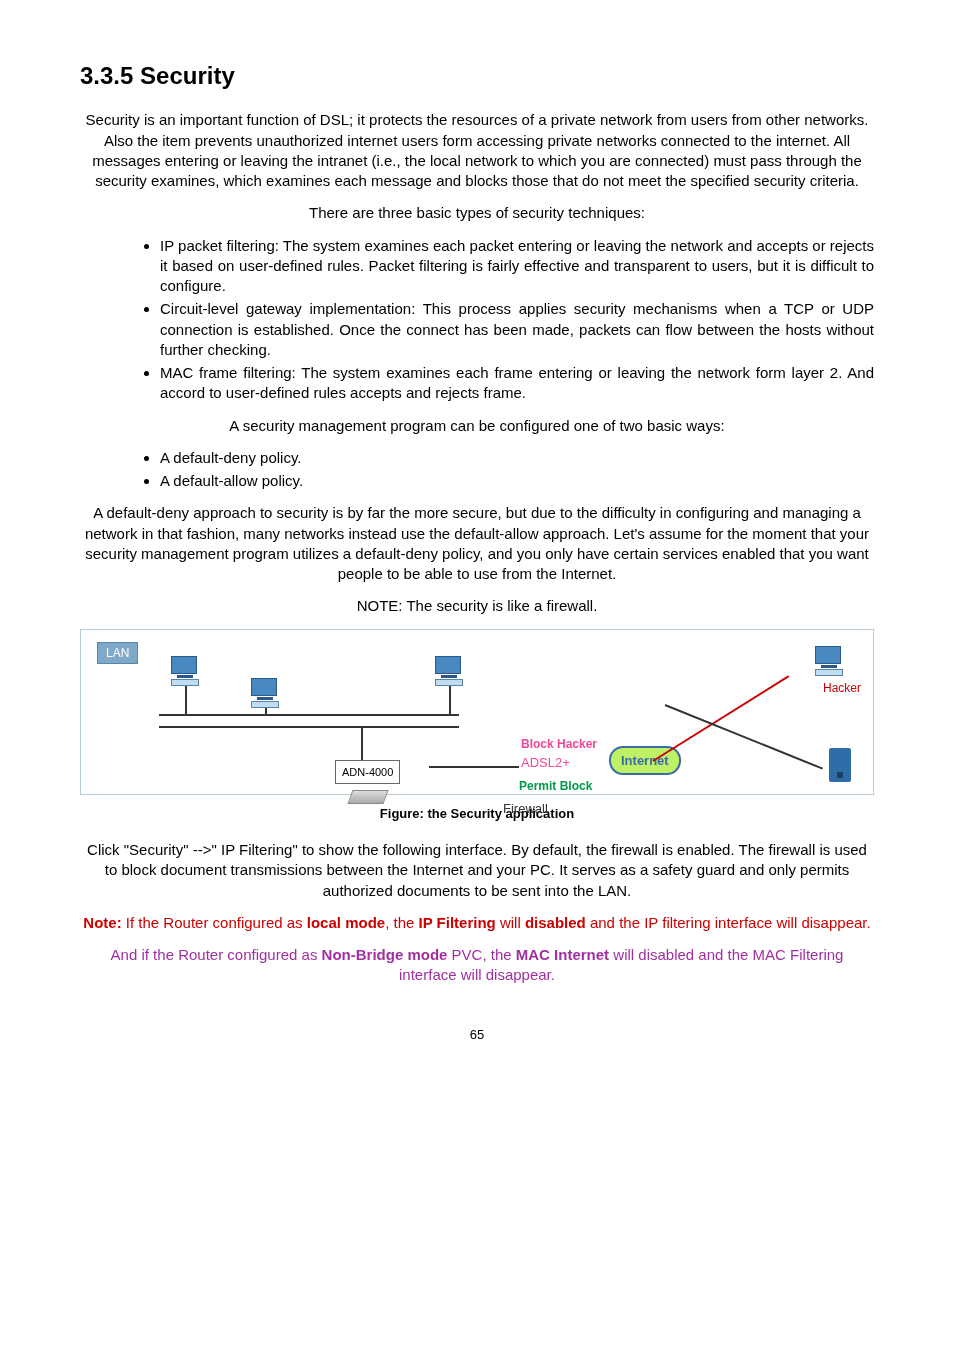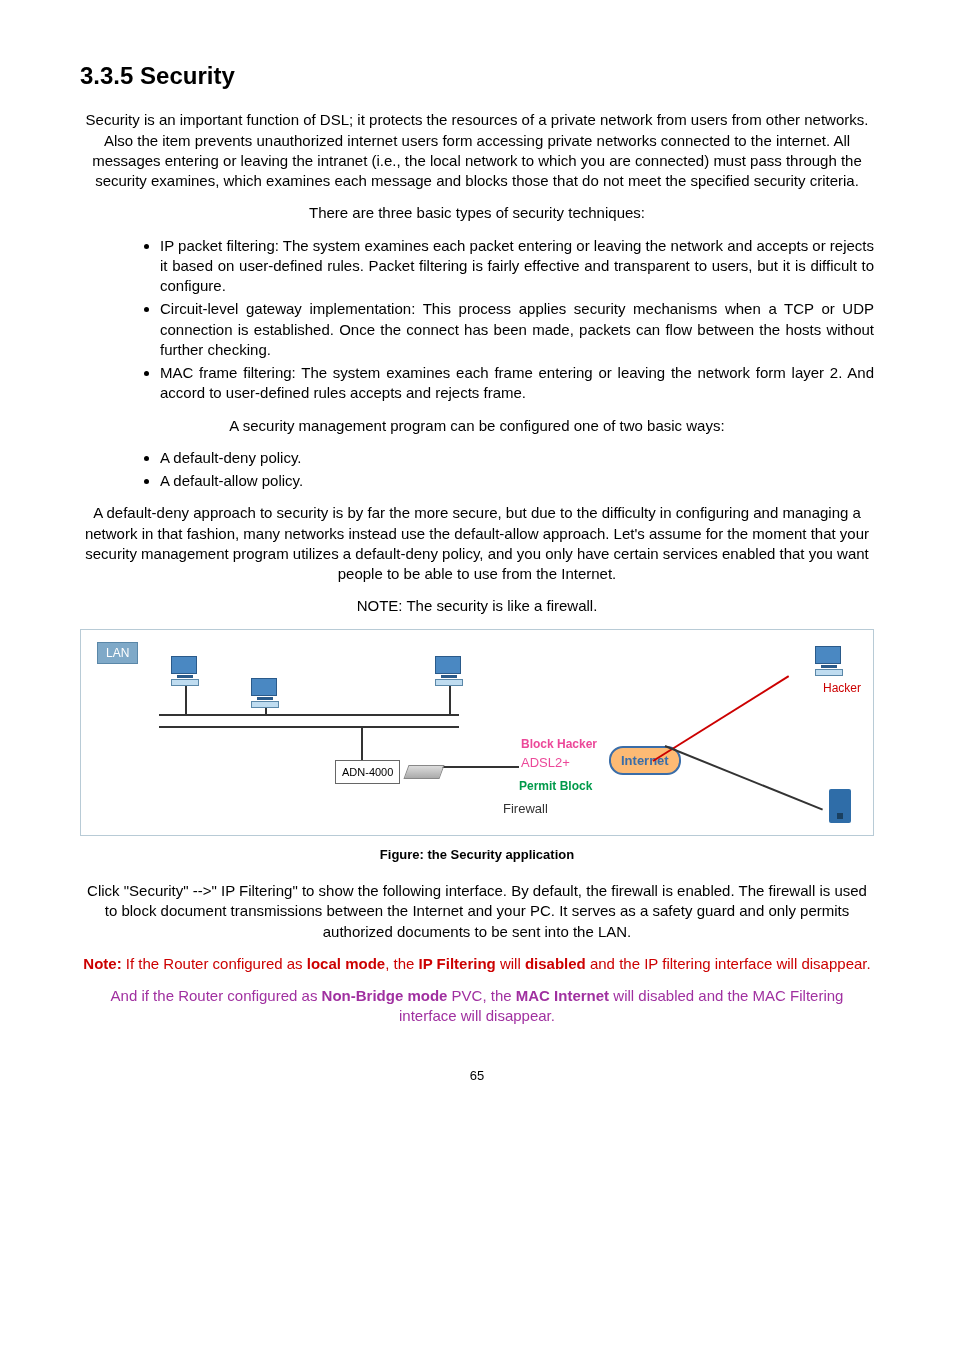--- a/index.html
+++ b/index.html
@@ -27,21 +27,21 @@
   }
   ul li {
     list-style: disc;
     margin-bottom: 3px;
     text-align: justify;
   }
   .justify { text-align: justify; }
   .figure-box {
     border: 1px solid #b8cbd6;
     width: 100%;
-    height: 207px;
+    height: 166px;
     position: relative;
     margin: 6px 0 10px 0;
     background: #fff;
     box-sizing: border-box;
   }
   .caption {
     text-align: center;
     font-weight: bold;
     font-size: 13px;
     margin: 6px 0 18px 0;
@@ -62,26 +62,26 @@
     font-size:12px; padding:2px 8px; border:1px solid #5a87a8;
   }
   .pc { position:absolute; width:28px; height:24px; }
   .pc .scr { width:24px; height:16px; background:#4a88c2; border:1px solid #2a5a8a;}
   .pc .base{ width:16px; height:3px; background:#2a5a8a; margin:1px auto 0;}
   .pc .kb{ width:26px; height:5px; background:#bfdcf0; border:1px solid #5a87a8; margin-top:1px;}
   .wire{position:absolute;background:#333;}
   .hacker-lbl{position:absolute; right:12px; top:50px; font-size:12px; color:#c00;}
   .server{position:absolute; right:22px; bottom:12px; width:22px; height:34px; background:#2f6da8; border-radius:2px;}
   .server::after{content:""; position:absolute; bottom:4px; left:8px; width:6px; height:6px; background:#1a4060;}
-  .modem-box{position:absolute; left:254px; top:130px; font-size:12px; display:flex; align-items:center; gap:6px;}
+  .modem-box{position:absolute; left:254px; top:130px; font-size:12px; display:flex; align-items:center; gap:6px;flex-direction:column;}
   .modem-lbl{border:1px solid #666; padding:4px 6px; font-size:11px; background:#fff;}
   .modem-dev{width:34px; height:12px; background:linear-gradient(#ddd,#aaa); border:1px solid #888; transform:skewX(-20deg);}
   .block-lbl{position:absolute; left:440px; top:106px; font-size:12px; font-weight:bold; color:#ec4899;}
   .adsl-lbl{position:absolute; left:440px; top:124px; font-size:13px; color:#ec4899;}
-  .internet-bubble{position:absolute; left:528px; top:116px; border:2px solid #3a6da8; border-radius:14px; padding:4px 10px; background:#fdba74; font-size:13px; color:#3a6da8; font-weight:bold;}
+  .internet-bubble{position:absolute; left:528px; top:116px; border:2px solid #3a6da8; border-radius:14px; padding:4px 10px; background:#bef264; font-size:13px; color:#3a6da8; font-weight:bold;}
   .permit-lbl{position:absolute; left:438px; top:148px; font-size:12px; font-weight:bold; color:#009a4a;}
   .fw-lbl{position:absolute; left:422px; top:170px; font-size:13px; color:#333;}
   .arrow-red{position:absolute; right:60px; top:40px; width:160px; height:100px;}
   .arrow-red::before{content:""; position:absolute; left:0; top:90px; width:160px; height:0; border-top:2px solid #c00; transform-origin:left; transform:rotate(-32deg);}
   .arrow-blk{position:absolute; right:48px; bottom:20px; width:160px; height:70px;}
   .arrow-blk::before{content:""; position:absolute; left:0; top:0; width:170px; height:0; border-top:2px solid #333; transform-origin:left; transform:rotate(22deg);}
 </style>
 </head>
 <body>
 

